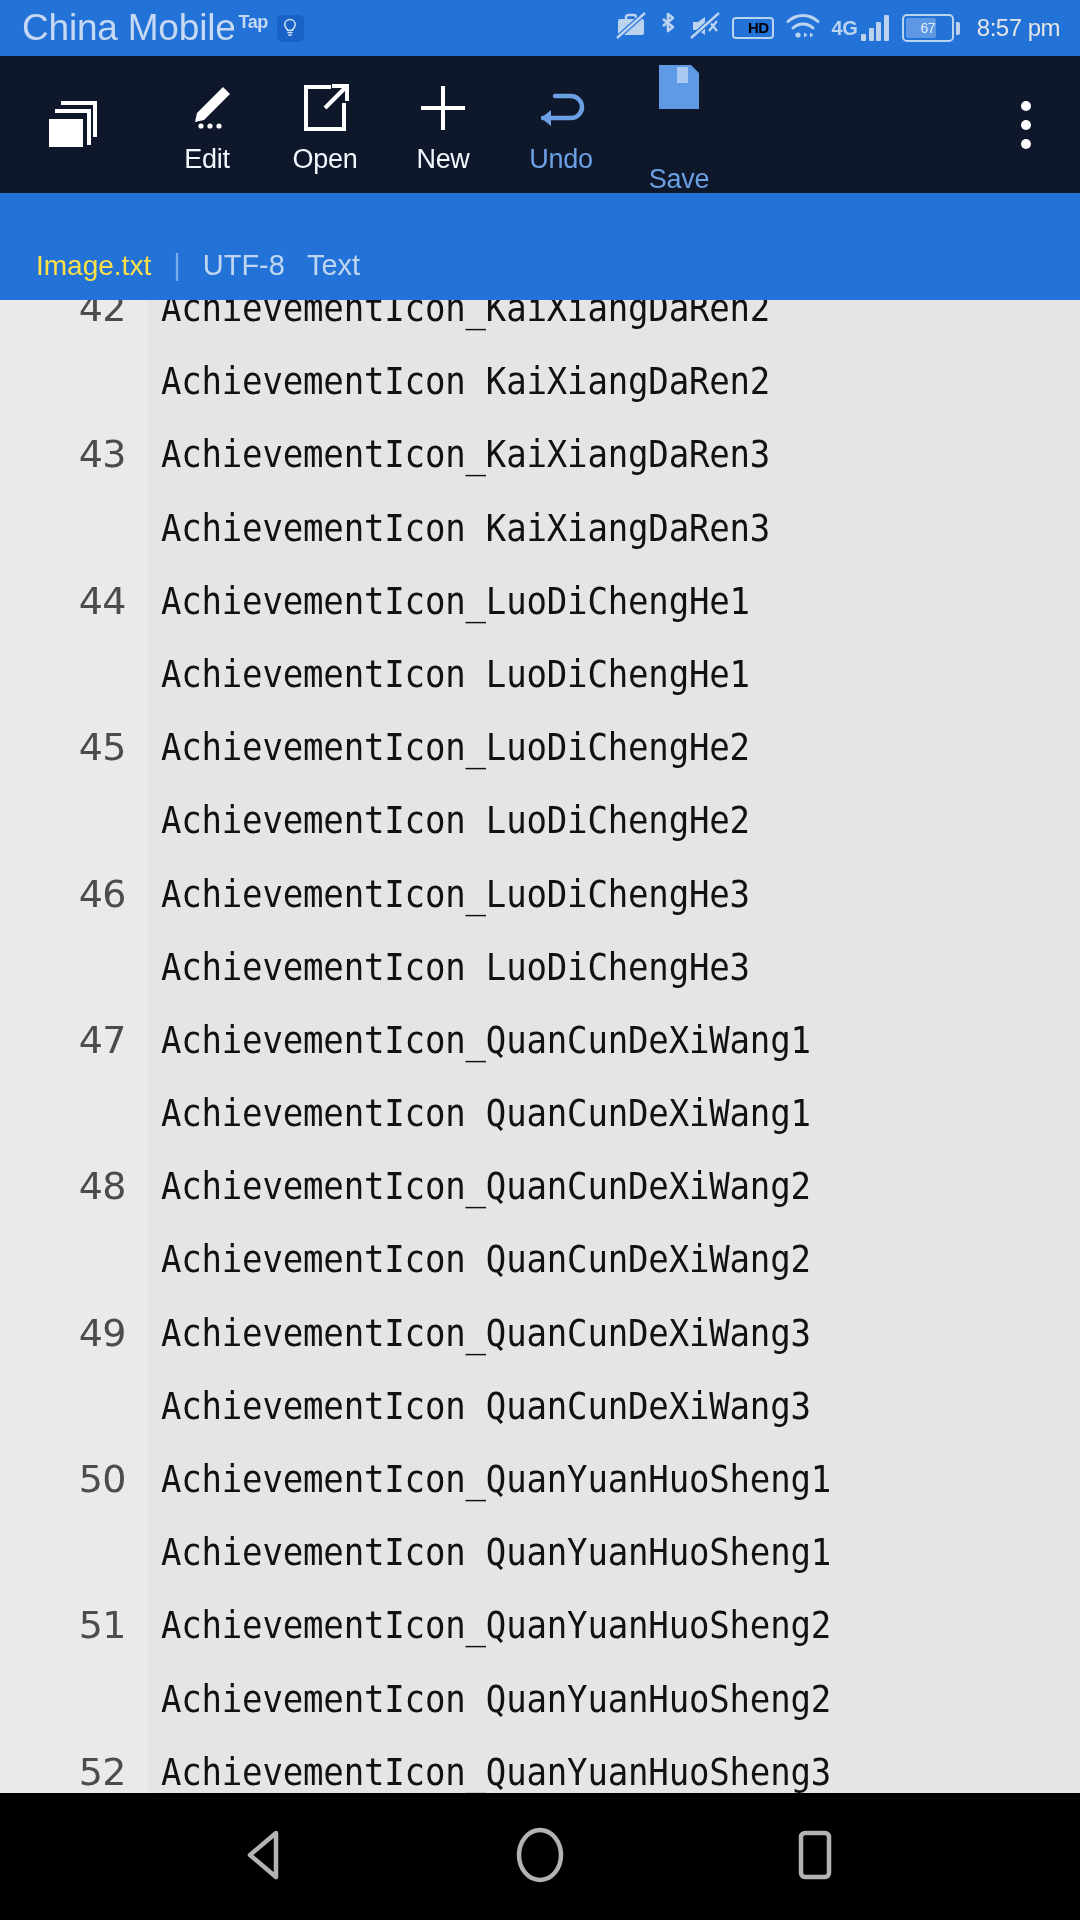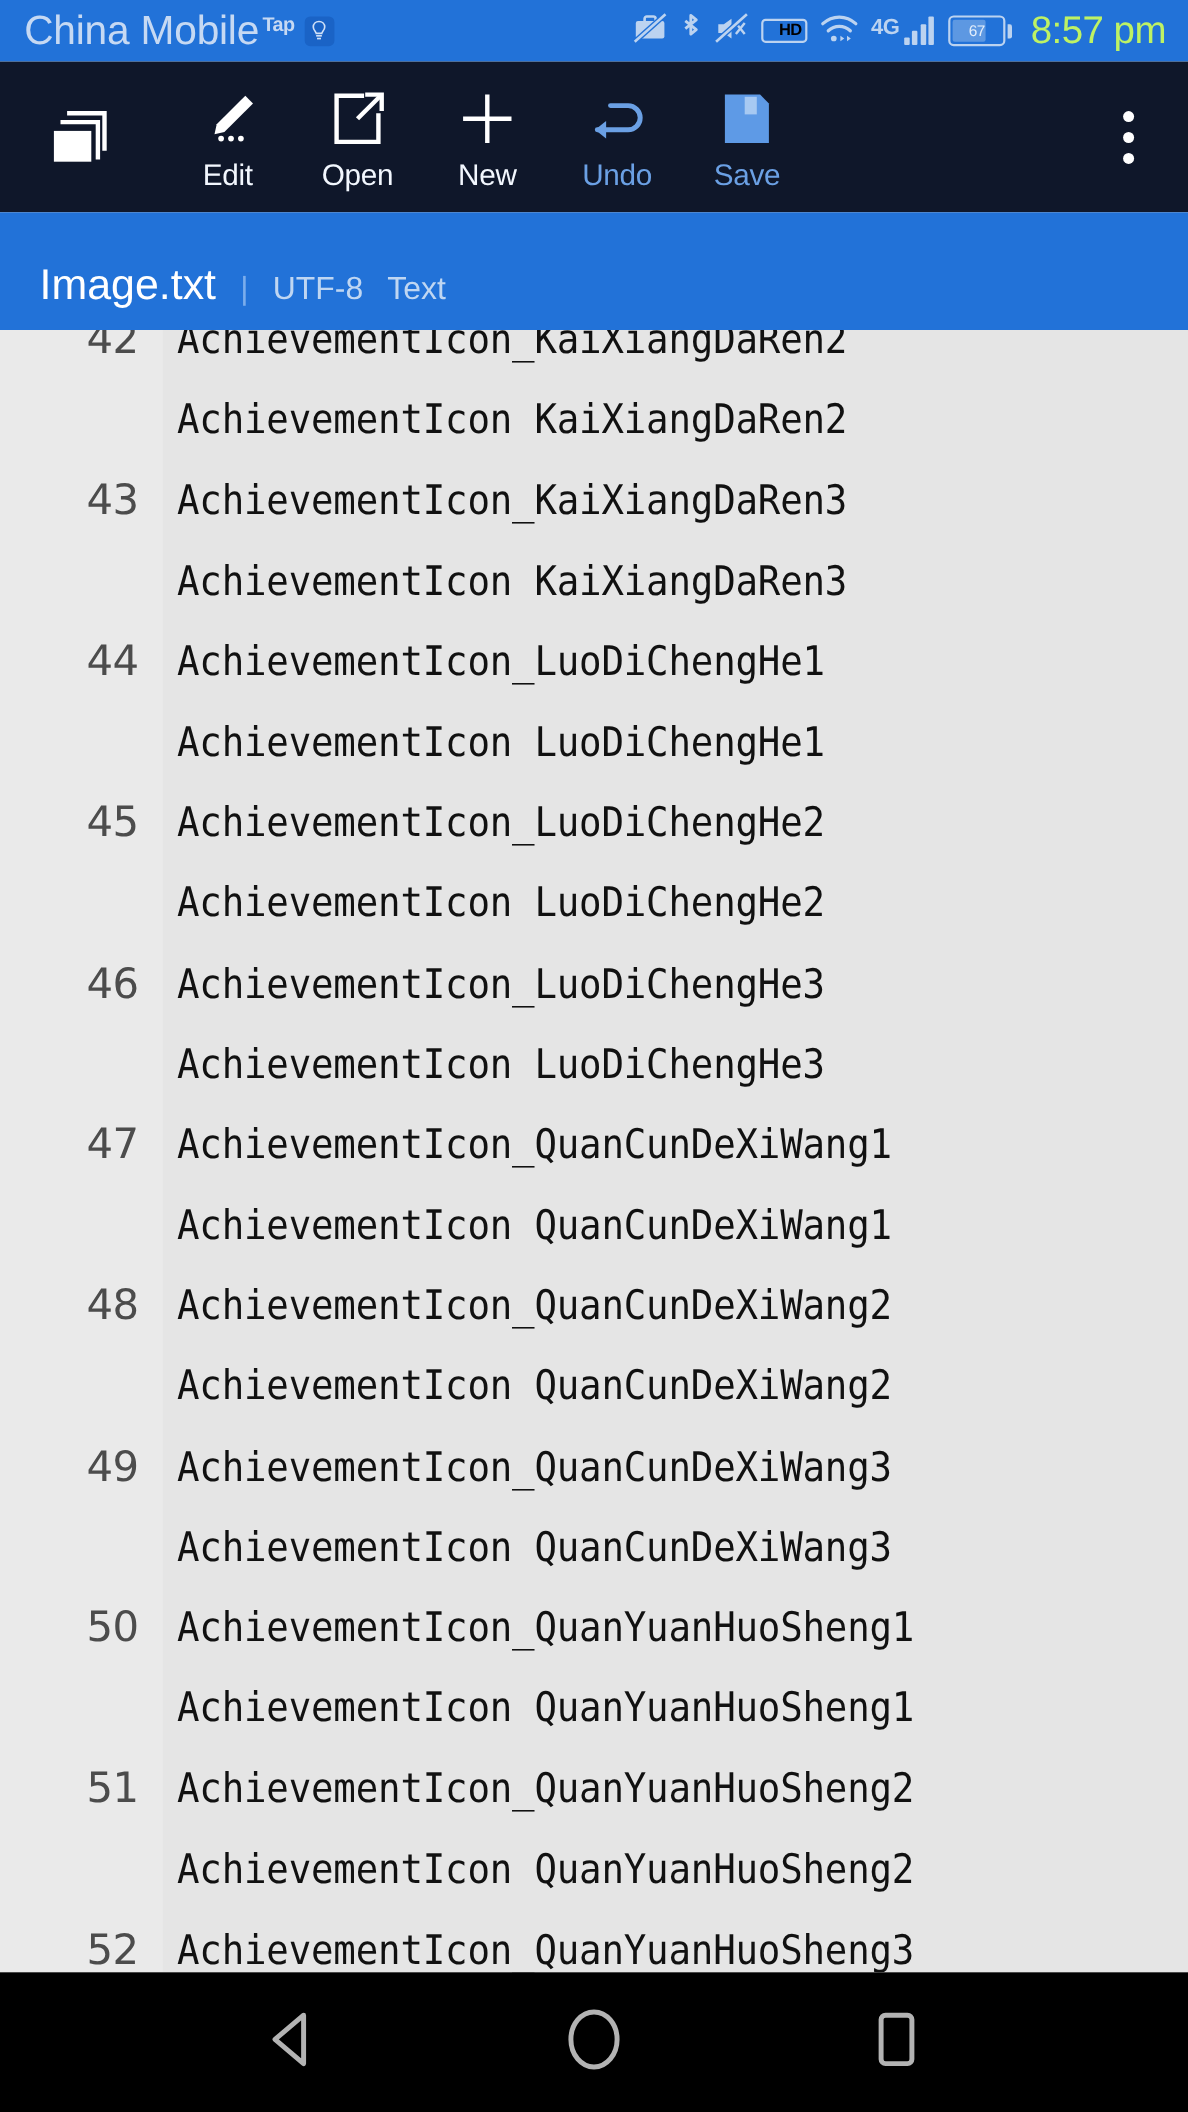--- a/index.html
+++ b/index.html
@@ -115,22 +115,22 @@
     font-weight: 500;
     letter-spacing: -0.5px;
   }
   .battery-tip {
     width: 4px; height: 13px;
     background: #bcd3f0;
     border-radius: 0 2px 2px 0;
     margin-left: 2px;
   }
   .clock {
-    font-size: 35px;
-    color: #bef264;
+    font-size: 24px;
+    color: #e5e5e5;
     margin-left: 6px;
     letter-spacing: -0.5px;
   }
 
   
   .toolbar {
     position: absolute;
     top: 56px; left: 0;
     width: 1080px; height: 137px;
     background: #0f172a;
@@ -158,21 +158,21 @@
     margin-top: 7px;
     letter-spacing: -0.3px;
   }
   .tb-item.disabled .tb-label { color: #6ba0e4; }
   .tb-tabs { width: 148px; }
   .tb-tabs .tb-icon-wrap { height: 100%; }
   .tb-edit { width: 118px; }
   .tb-open { width: 118px; }
   .tb-new  { width: 118px; }
   .tb-undo { width: 118px; }
-  .tb-save { width: 118px; }
+  .tb-save { width: 118px; justify-content: space-between; }
   .tb-more {
     margin-left: auto;
     width: 108px;
     height: 137px;
     display: flex;
     align-items: center;
     justify-content: center;
     cursor: pointer;
   }
   .kebab { display: flex; flex-direction: column; gap: 9px; }
@@ -187,21 +187,21 @@
   .fileinfo {
     position: absolute;
     top: 193px; left: 0;
     width: 1080px; height: 107px;
     background: #2272d8;
     display: flex;
     align-items: flex-end;
     padding: 0 0 18px 36px;
   }
   .fileinfo-row { display: flex; align-items: baseline; }
-  .fi-name { font-size: 39px; color: #ffffff; }
+  .fi-name { font-size: 28px; color: #fde047; }
   .fi-sep  { font-size: 29px; color: #7badec; margin: 0 22px; }
   .fi-enc  { font-size: 29px; color: #bfd6f2; }
   .fi-type { font-size: 29px; color: #bfd6f2; margin-left: 22px; }
 
   
   .editor {
     position: absolute;
     top: 300px; left: 0;
     width: 1080px;
     height: 1493px;

